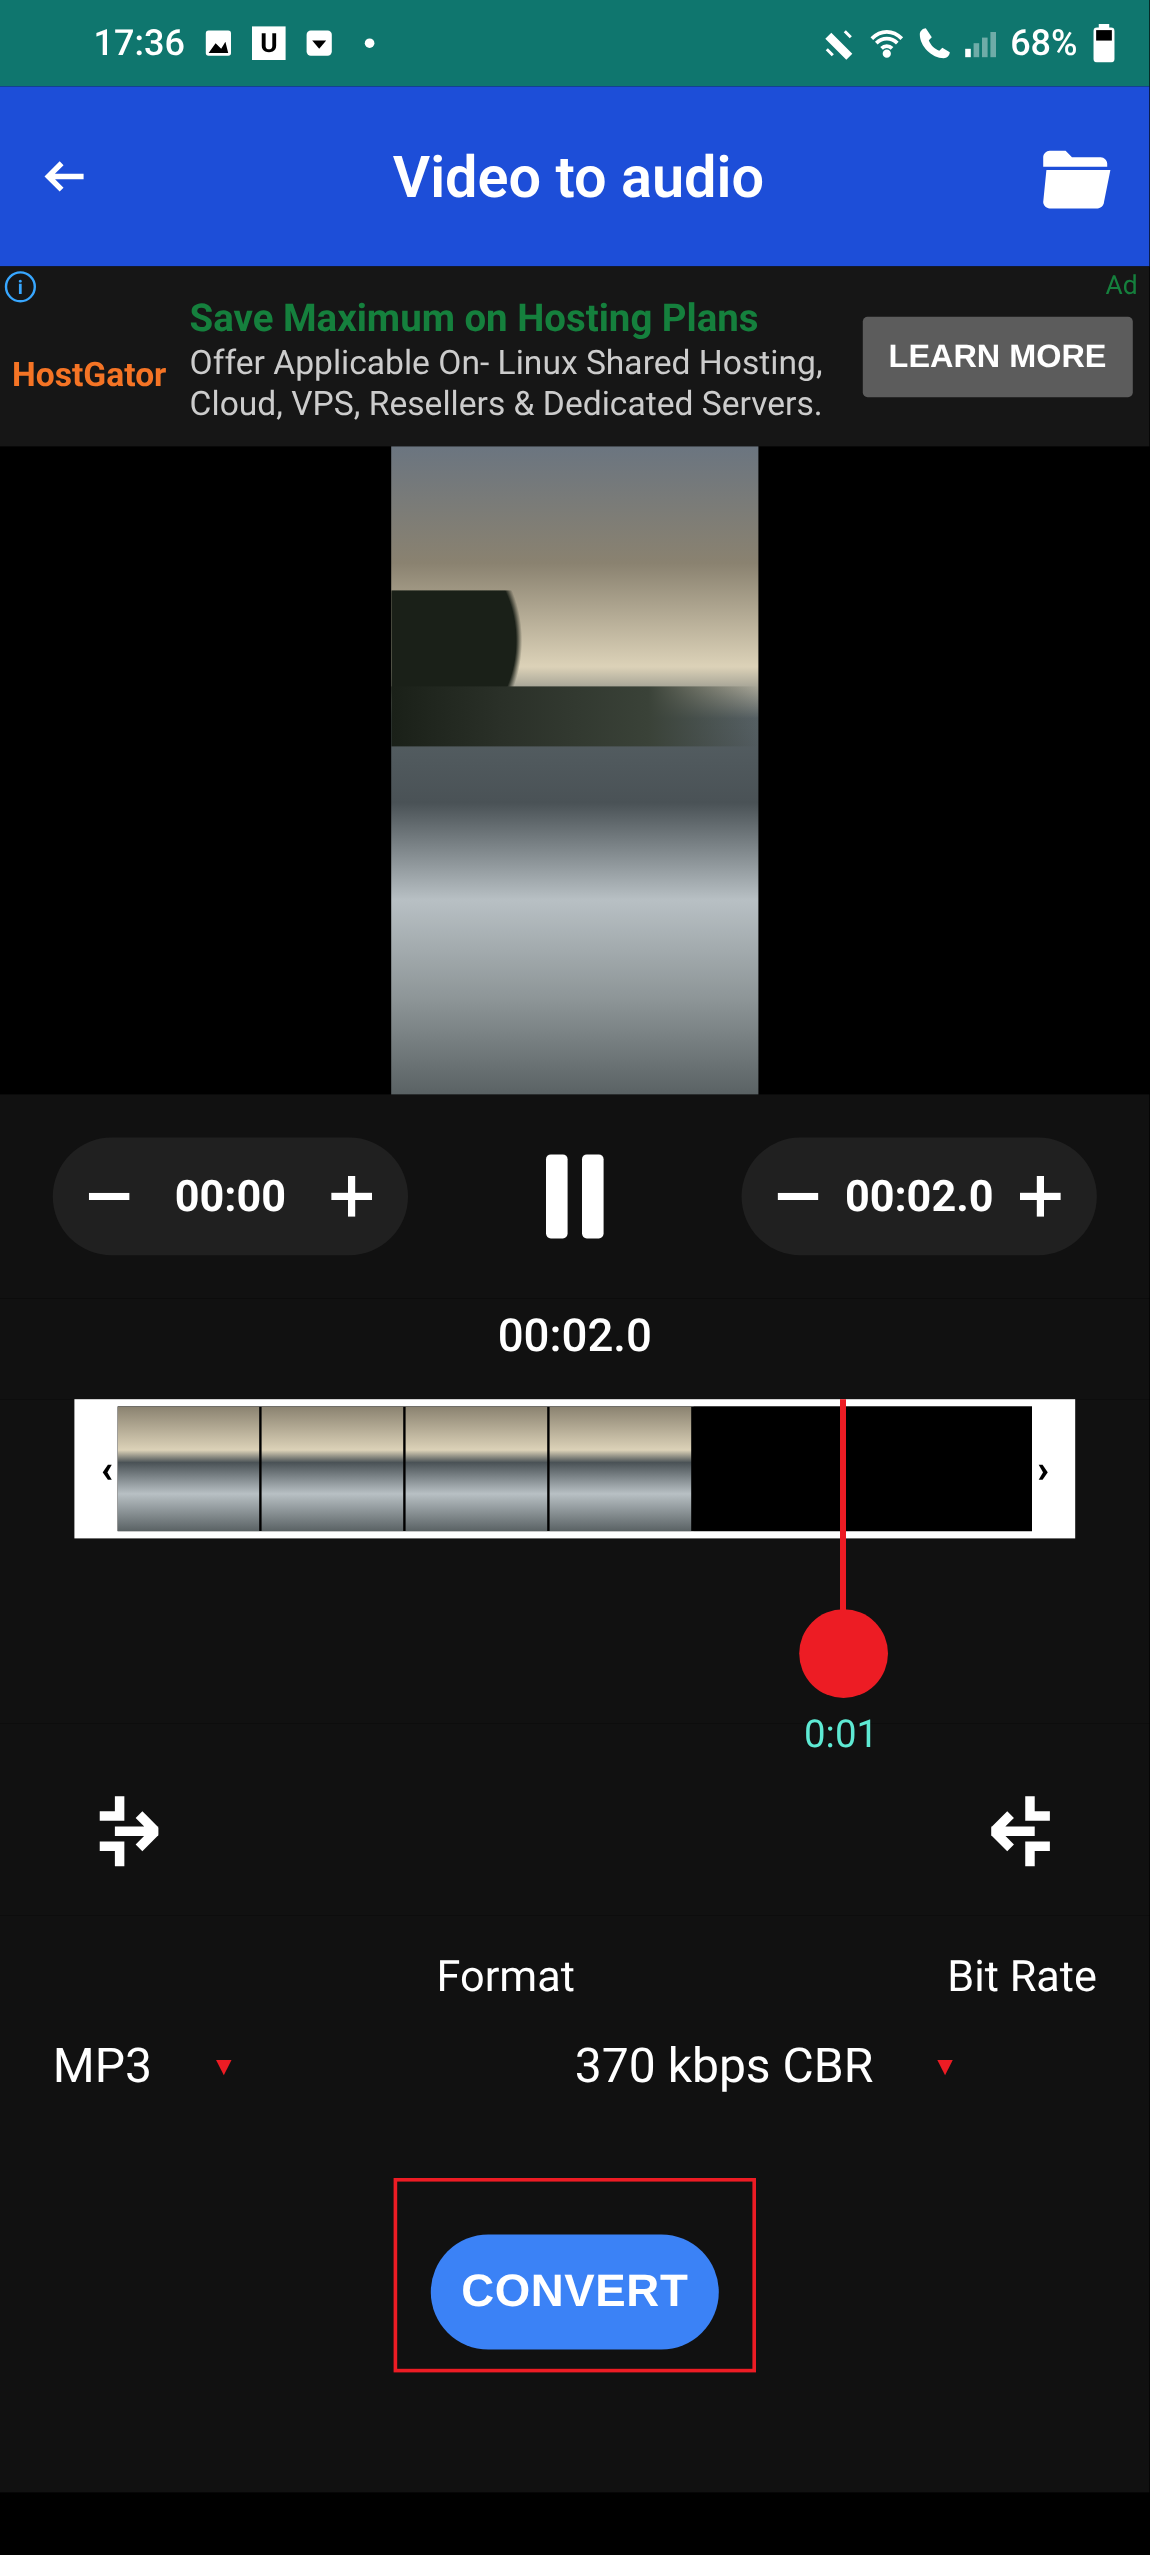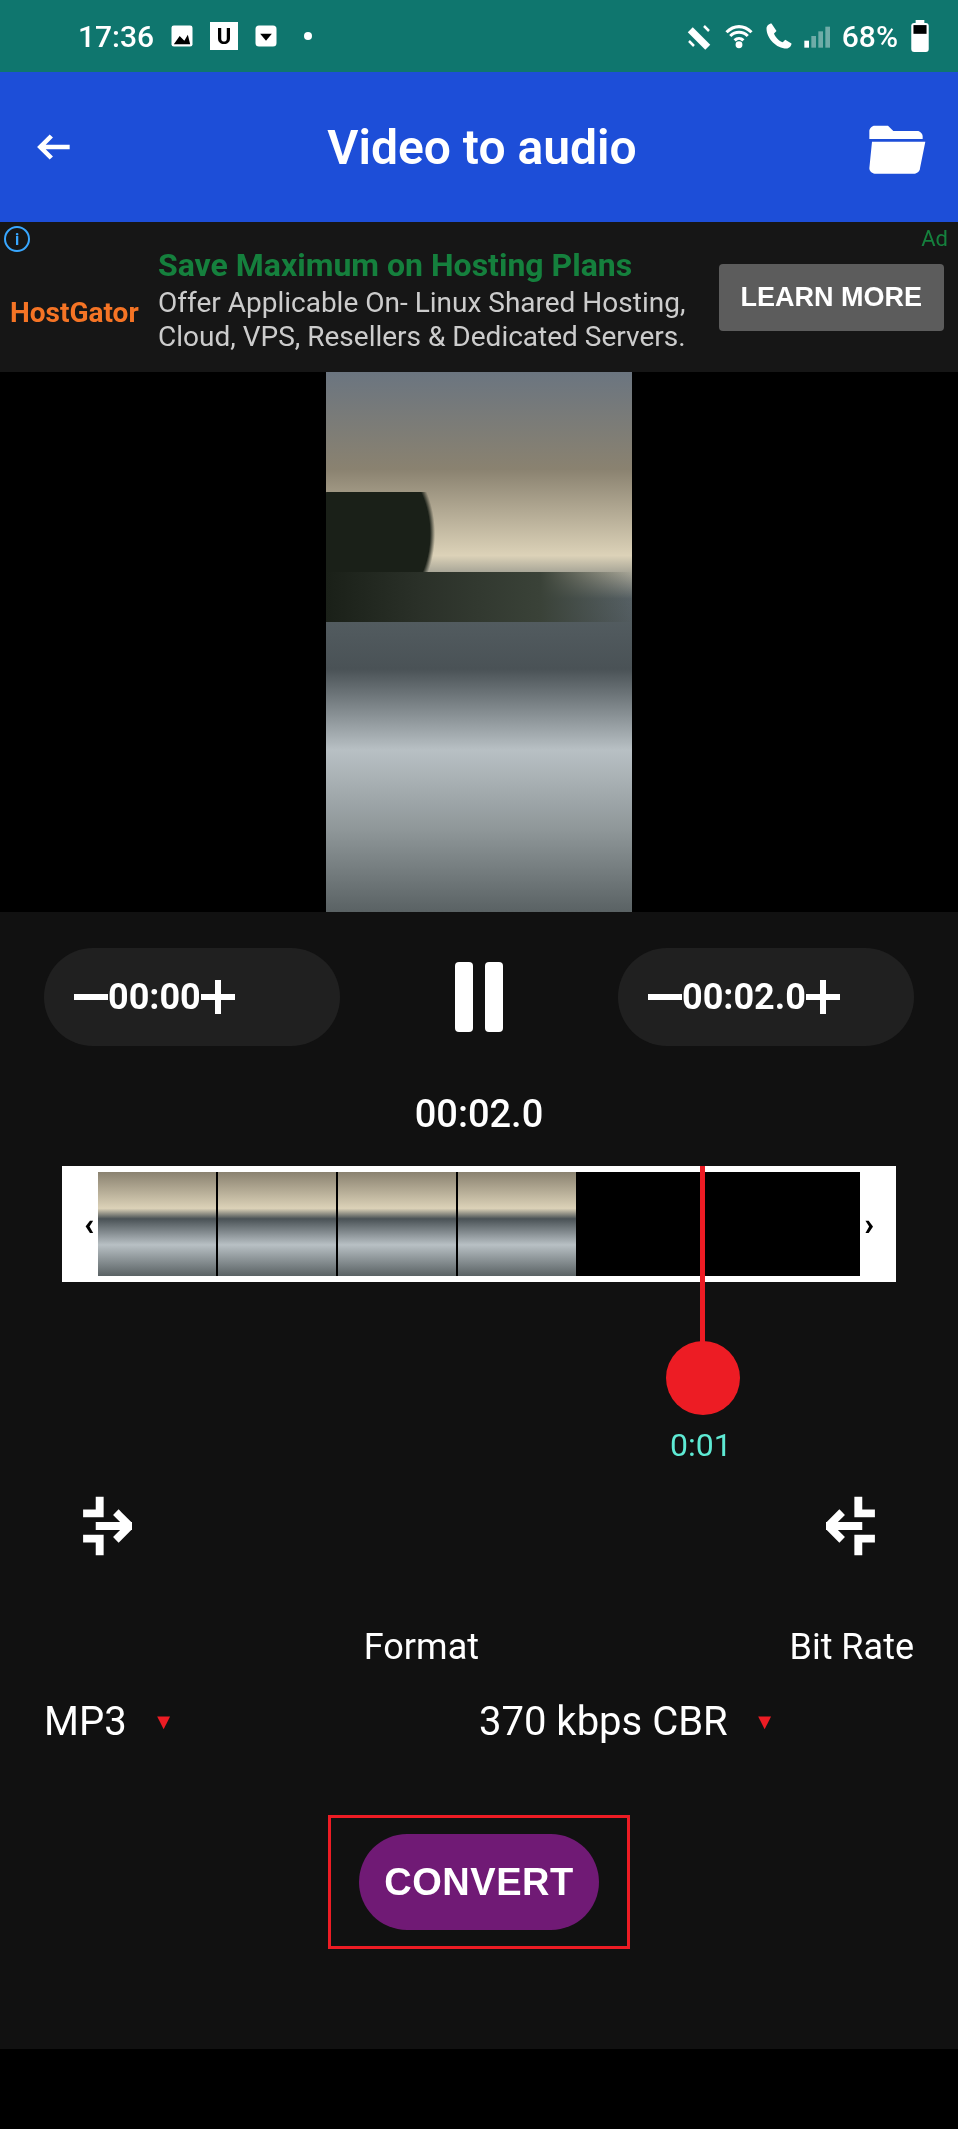--- a/index.html
+++ b/index.html
@@ -84,21 +84,21 @@
   }
   .video-land { position: absolute; top: 200px; left: 0; width: 306px; height: 50px; background: linear-gradient(90deg, #1a2018 0%, #2a3028 30%, #3a4238 70%, transparent 100%);}
   .controls-row {
     height: 170px; background: #111;
     display: flex; align-items: center; justify-content: space-between;
     padding: 0 44px;
   }
   .time-pill {
     background: #202020; border-radius: 60px;
     width: 296px; height: 98px;
-    display: flex; align-items: center; 
+    display: flex; align-items: center; justify-content: space-between;
     padding: 0 30px;
   }
   .pill-btn { font-size: 48px; font-weight: 300; color: #fff; display:flex; align-items:center;}
   .pill-time { font-size: 36px; font-weight: 700; }
   .pause-btn { display: flex; gap: 12px; }
   .pause-bar { width: 18px; height: 70px; background: #fff; border-radius: 4px;}
   .current-time-row {
     background: #111; text-align: center; font-size: 38px; font-weight: 500;
     padding: 10px 0 30px;
   }
@@ -126,35 +126,36 @@
   .brackets-row {
     background: #111; display: flex; justify-content: space-between;
     padding: 60px 80px 40px;
   }
   .bracket-icon { font-size: 56px; font-weight: 700;}
   .options-row {
     background: #111; display: flex; padding: 30px 44px 40px;
   }
   .option-col { flex: 1; }
   .option-label { font-size: 36px; color: #fff; margin-bottom: 30px; text-align: right;}
-  .option-value-row { display: flex; align-items: center; gap: 26px;}
+  .option-value-row { display: flex; align-items: center; gap: 49px;}
   .option-value { font-size: 40px; color: #fff;}
   .dropdown-arrow { color: #ed1c24; font-size: 22px;}
   .convert-area {
     background: #111; padding: 30px 0 100px;
     display: flex; justify-content: center;
   }
   .convert-highlight {
     border: 3px solid #ed1c24;
     padding: 16px 28px;
   }
   .convert-btn {
-    background: #701a75; color: #fff; font-size: 38px; font-weight: 700;
+    background: #3b82f6; color: #fff; font-size: 38px; font-weight: 700;
     border: none; border-radius: 54px; width: 240px; height: 96px;
     letter-spacing: 0.5px;
+    margin-top: 28px;
   }
   svg { display: block; }
 </style>
 </head>
 <body>
 
 <div class="status-bar">
   <div class="status-left">
     <span>17:36</span>
     <span>

